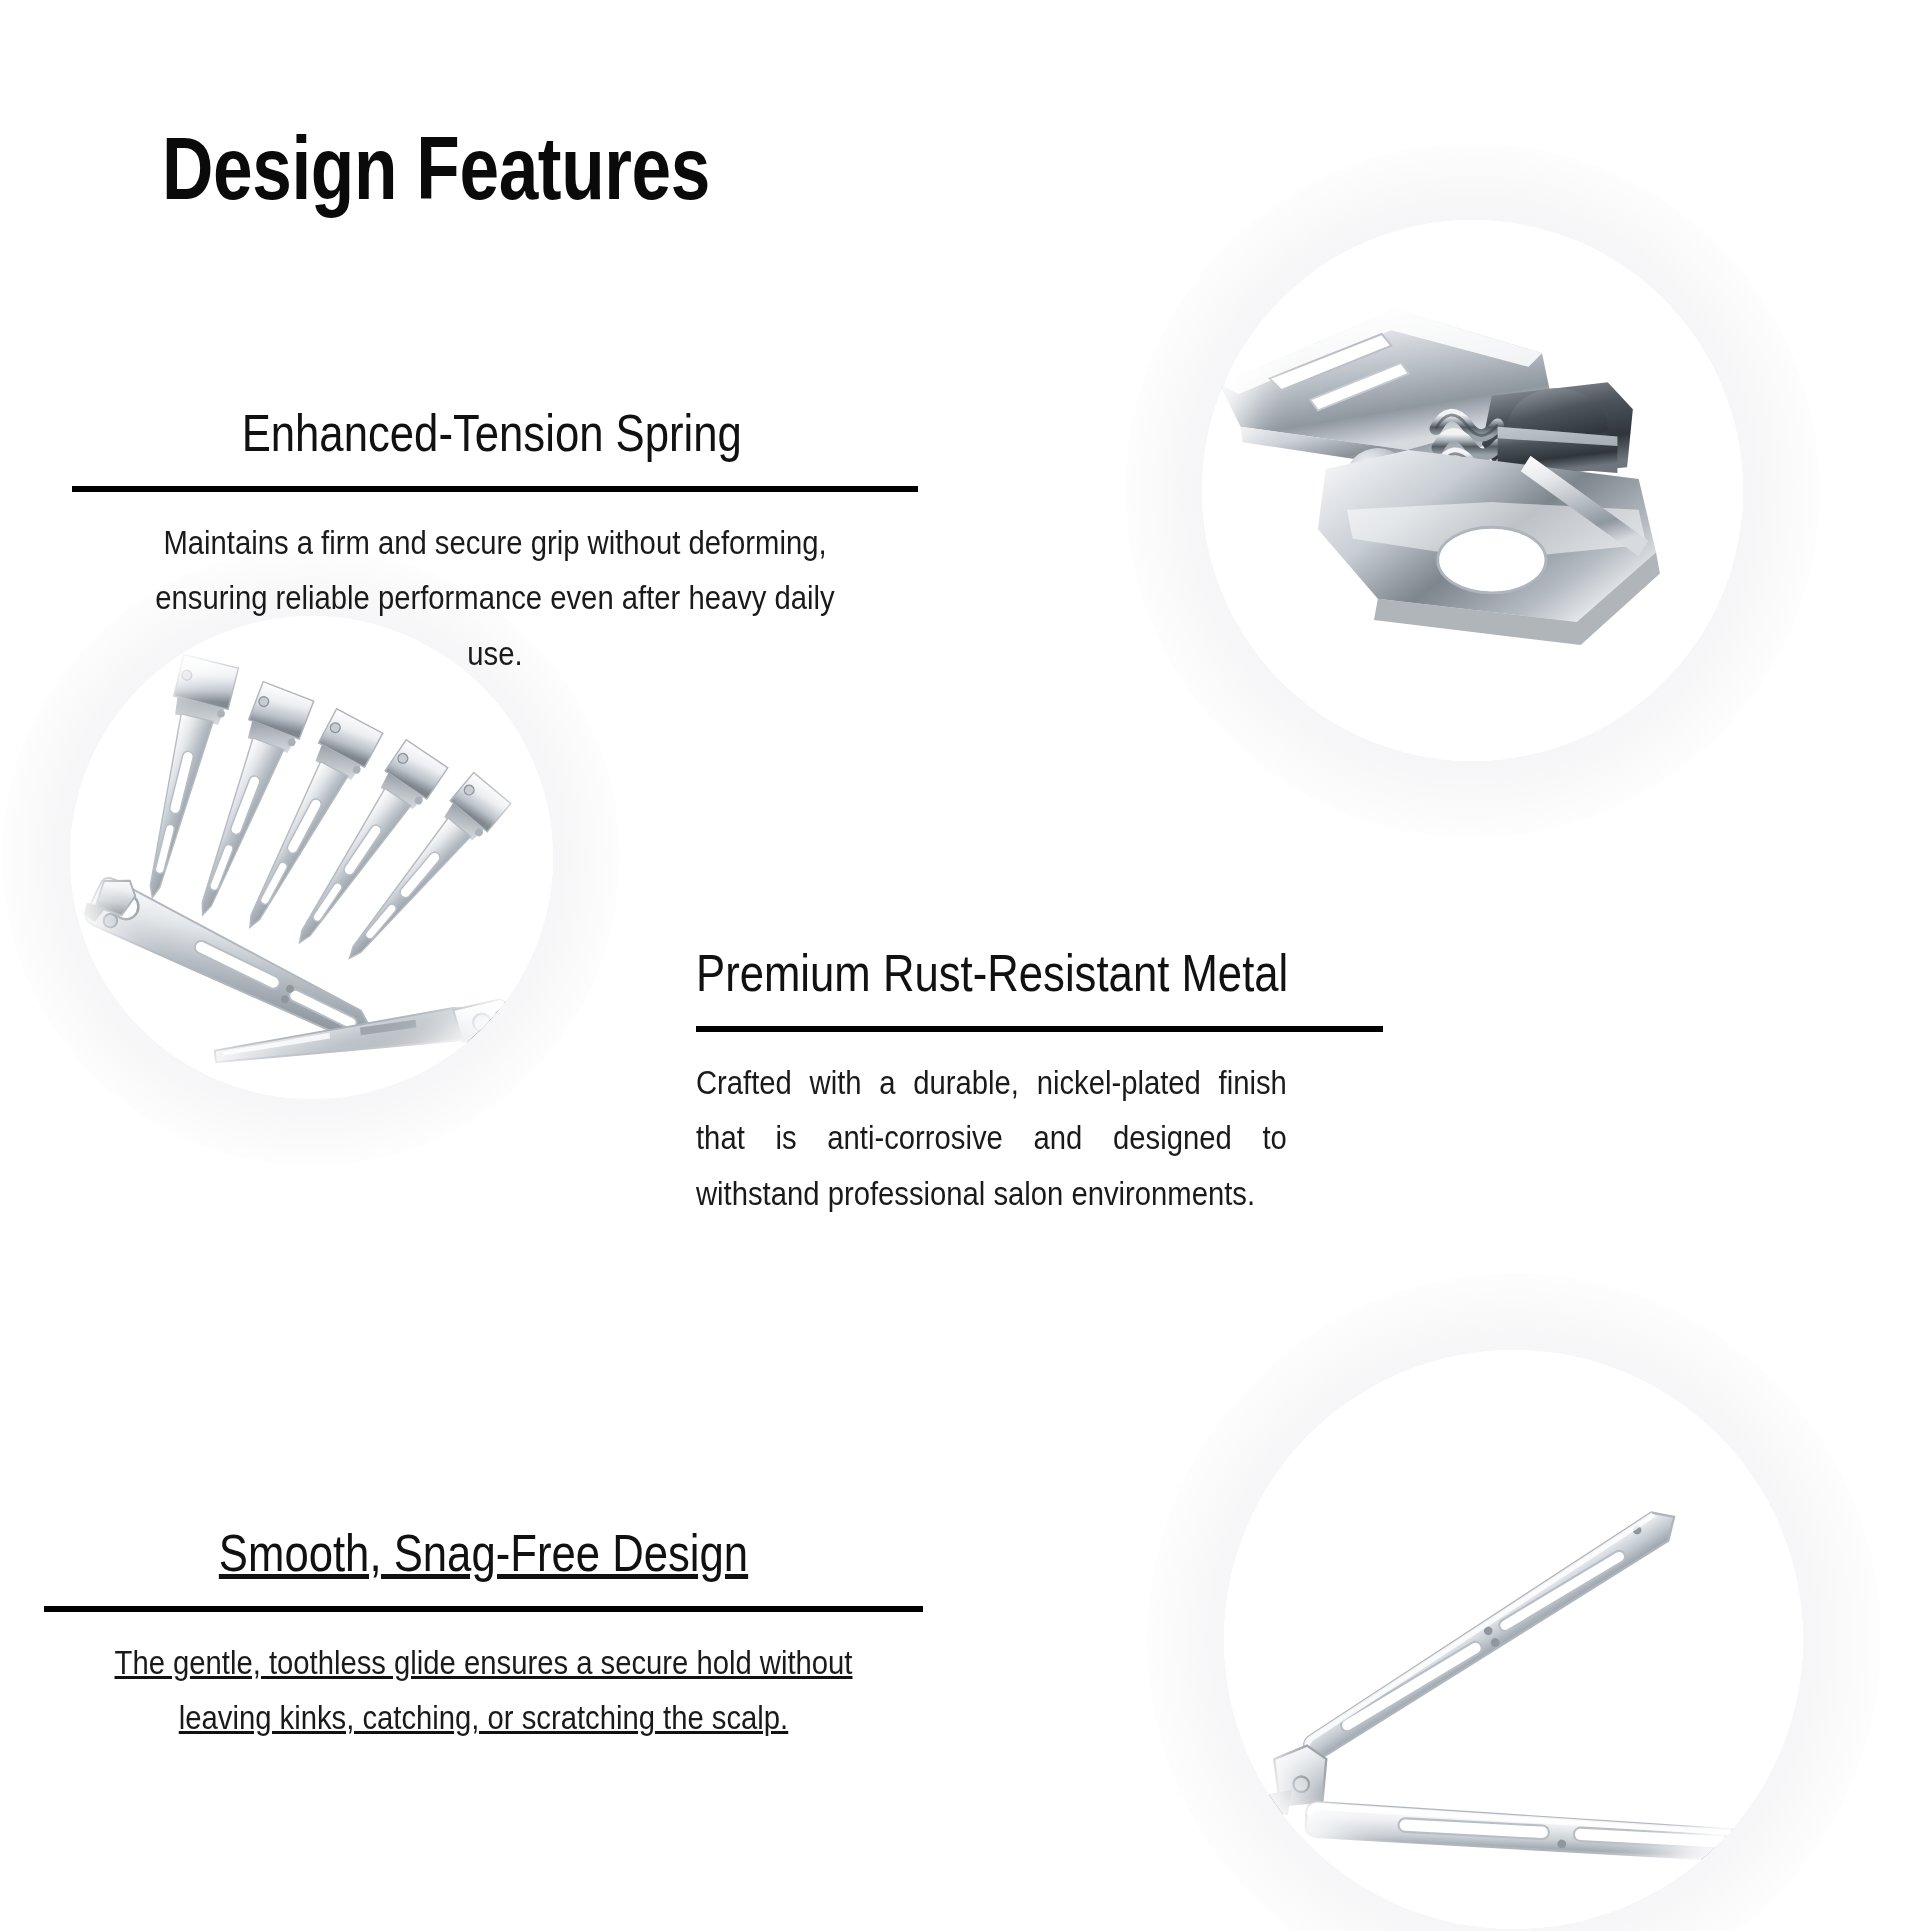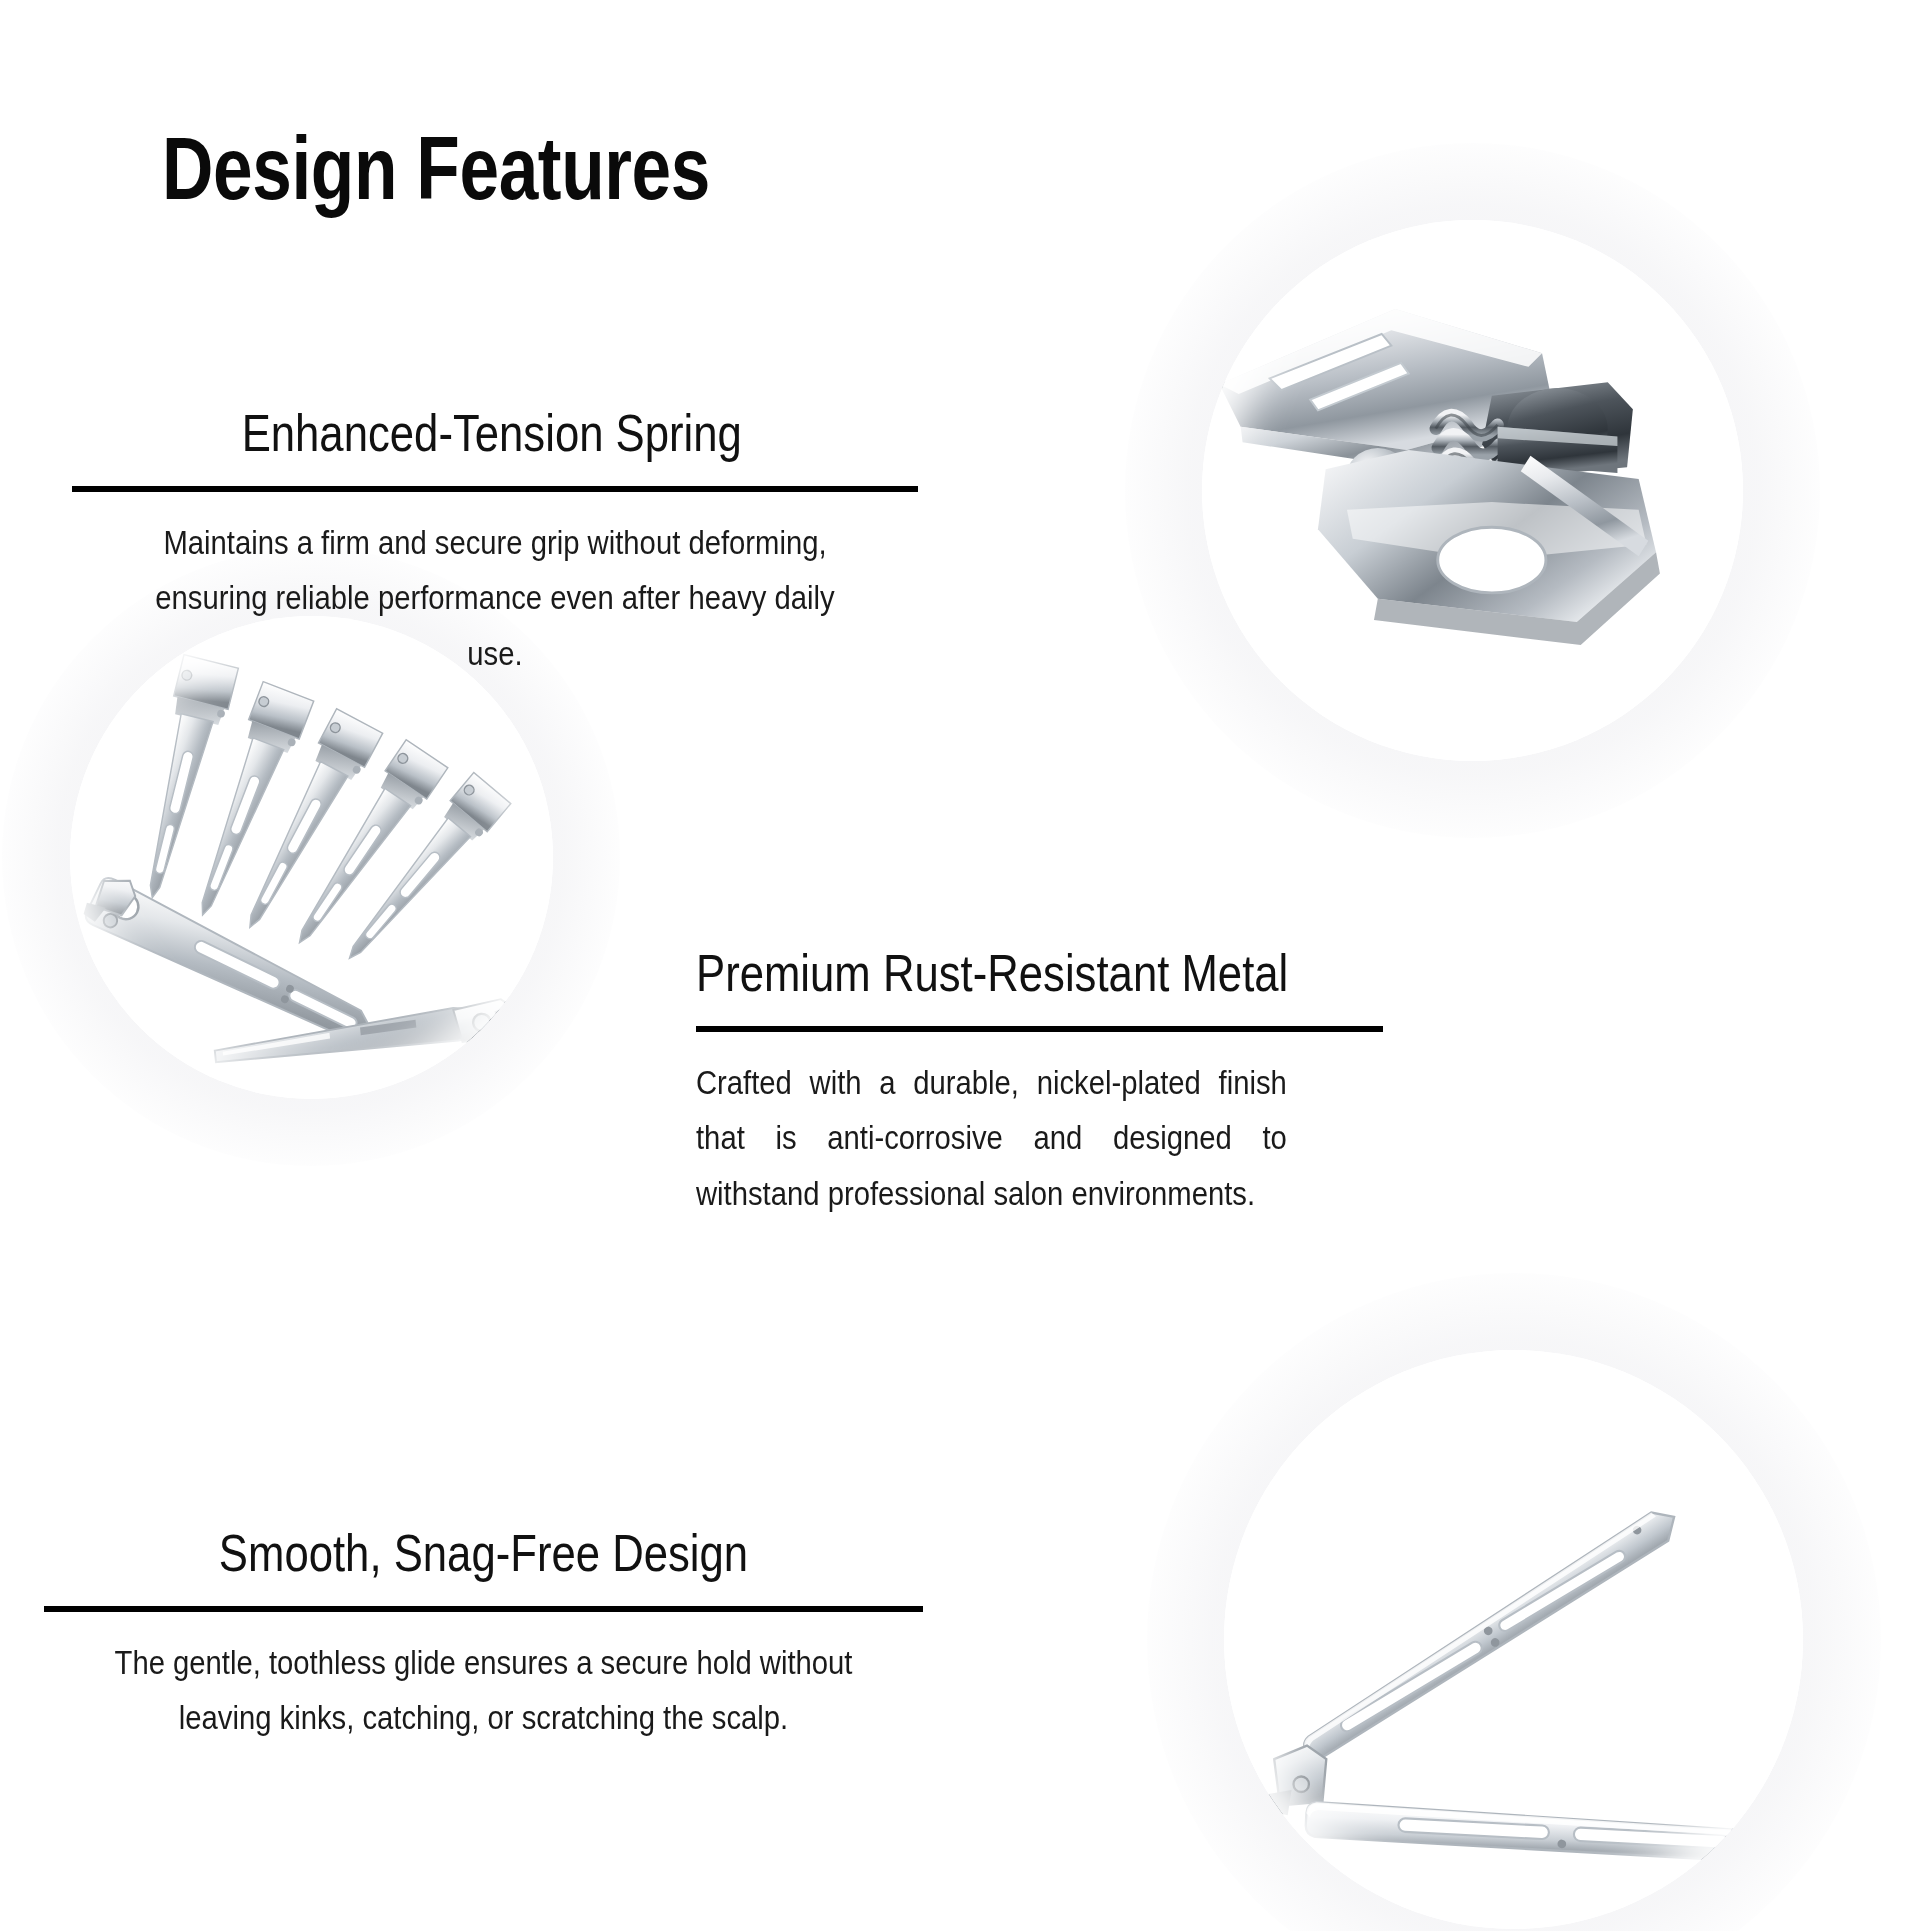--- a/index.html
+++ b/index.html
@@ -57,21 +57,21 @@
   .feature-body.justify{ transform-origin:left top; text-align:justify; }
 
   
   #feature-1{ left:72px; top:406px; width:846px; }
   #feature-1 .feature-heading{ padding-right:7.7px; }
 
   
   #feature-2{ left:696px; top:946px; width:687px; }
 
   
-  #feature-3{ left:44px; top:1526px; width:879px; }
+  #feature-3{ left:44px; top:1526px; width:879px;text-decoration:underline; }
 
   
   .photo{
     position:absolute;
     border-radius:50%;
     background:#ffffff;
     overflow:hidden;
   }
   
   .photo::after{

